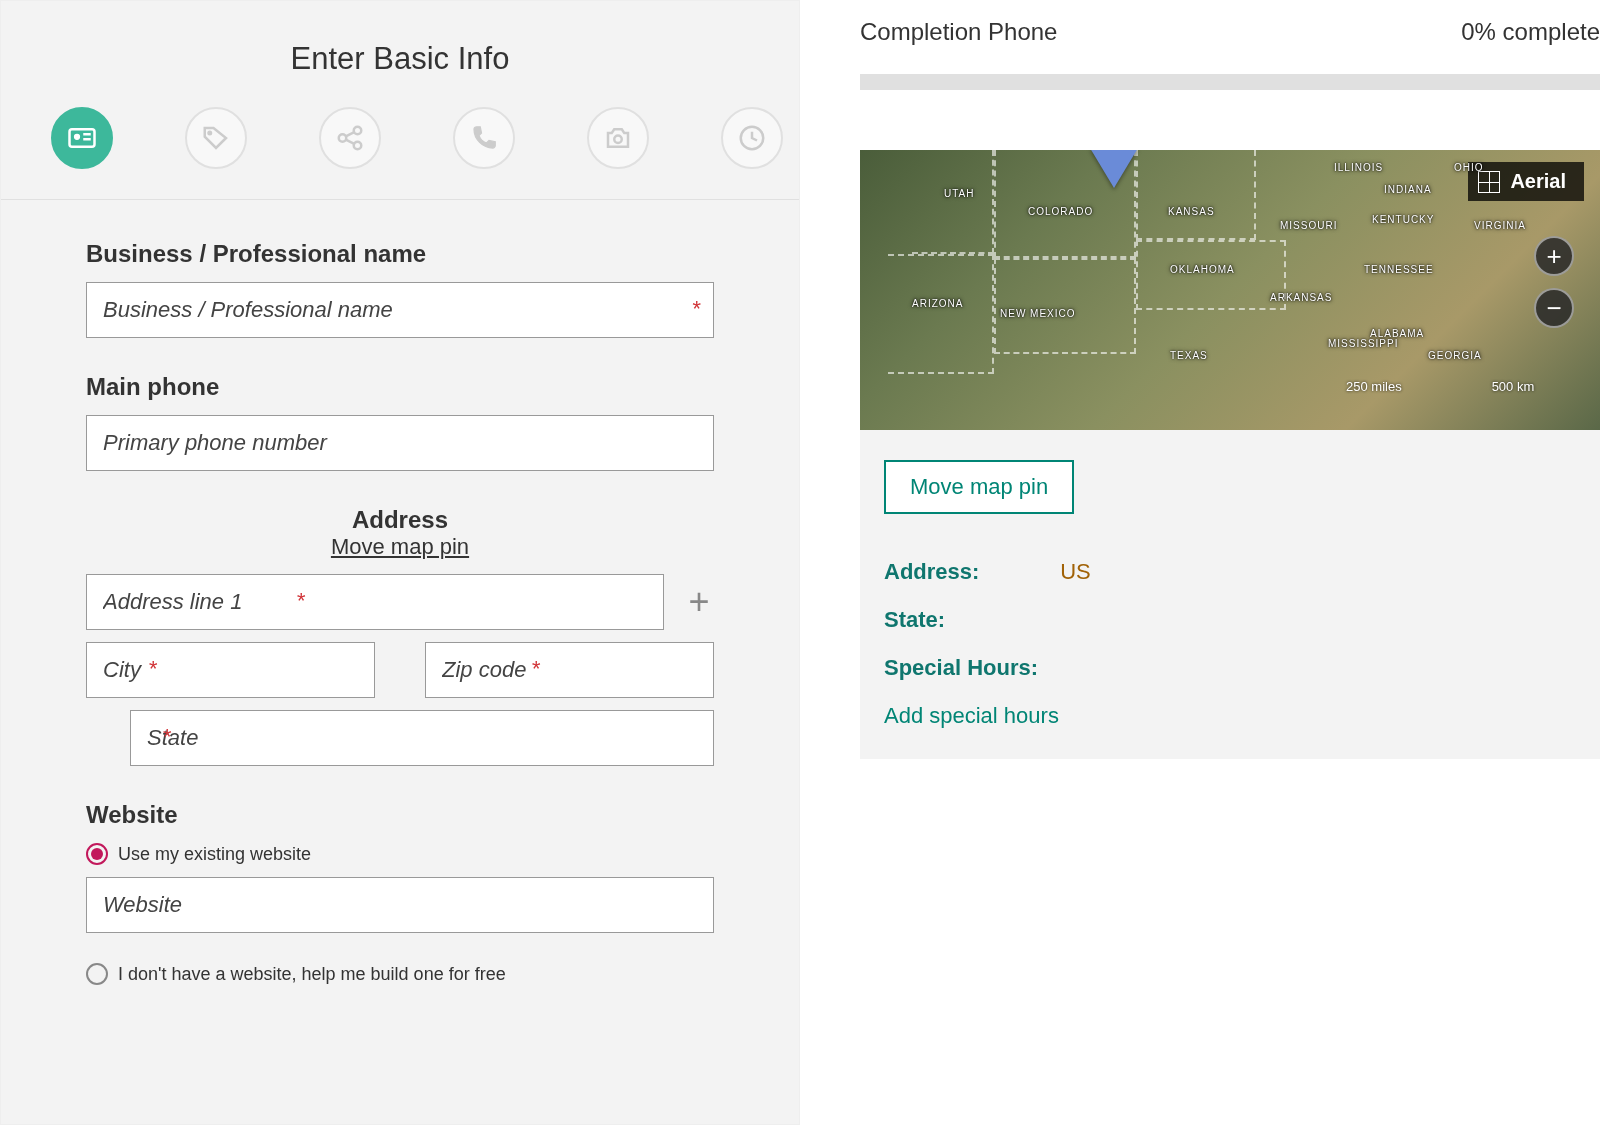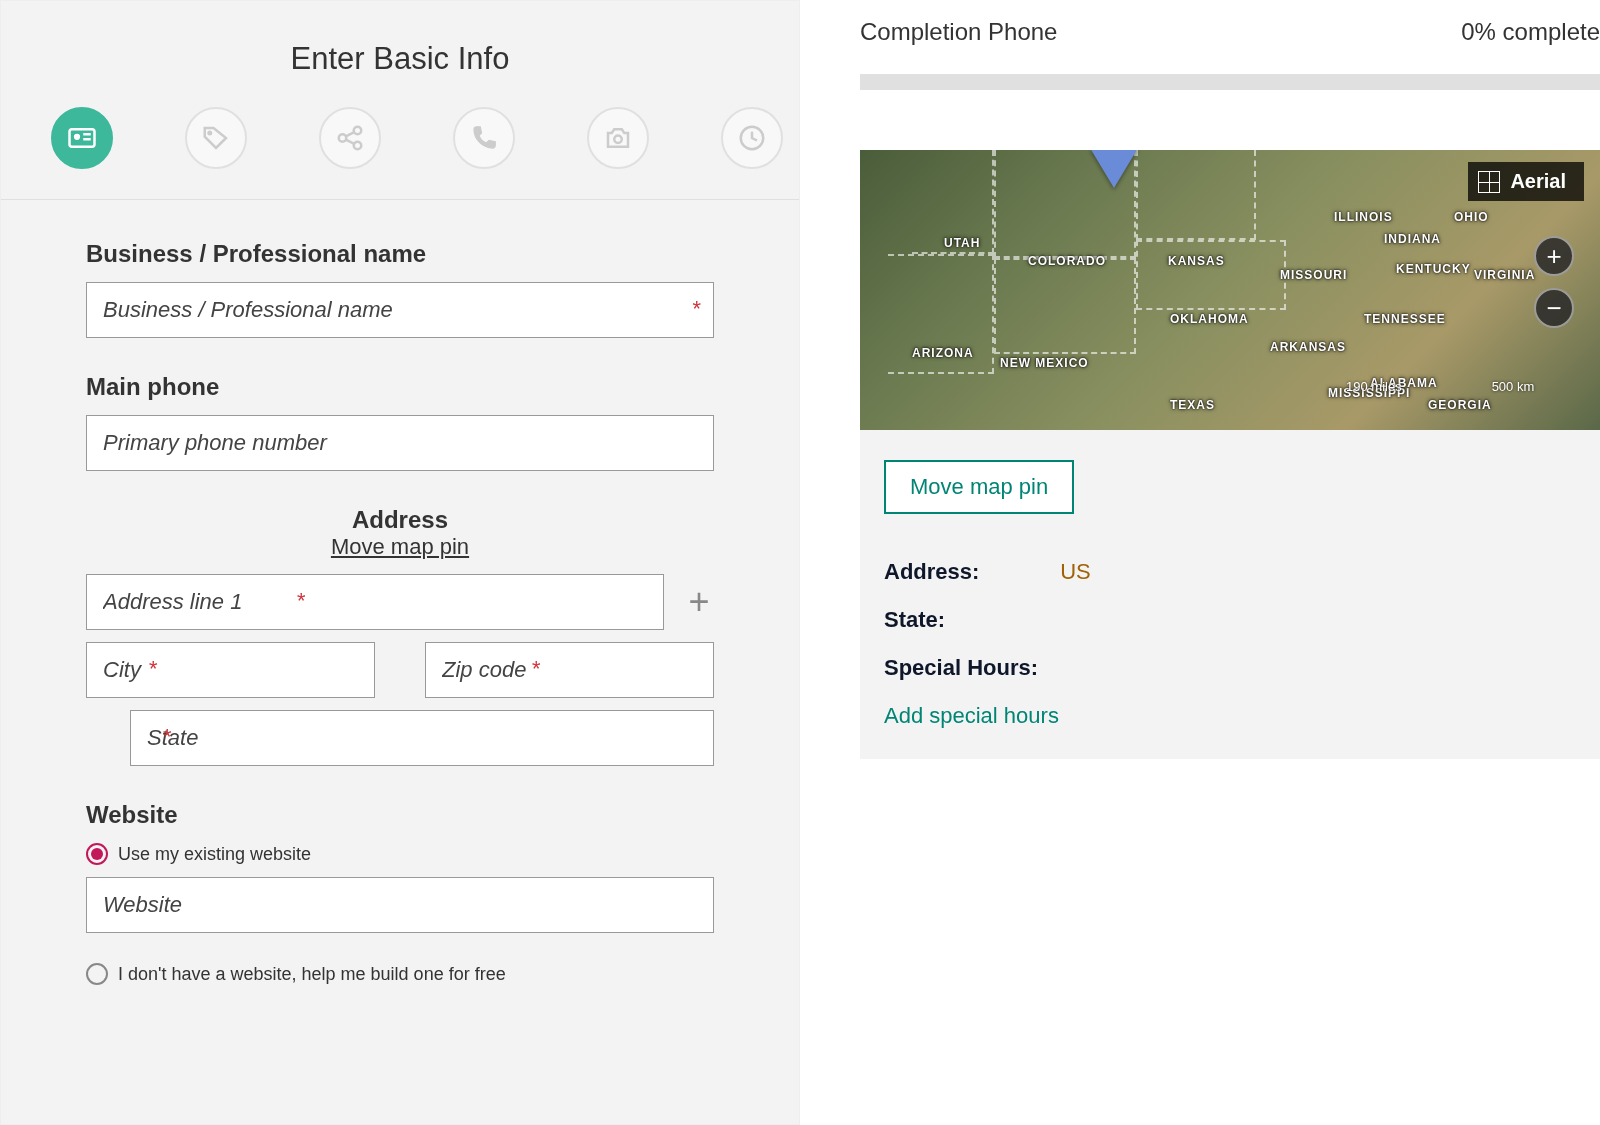--- a/index.html
+++ b/index.html
@@ -164,25 +164,24 @@
       position: relative;
       width: 100%;
       height: 280px;
       background: linear-gradient(135deg, #4a5d3a 0%, #6b7a50 25%, #8a9060 50%, #a89968 75%, #5a6848 100%);
       overflow: hidden;
       margin-bottom: 30px;
     }
     .map-label {
       position: absolute;
       color: #fff;
-      font-size: 12px;
-      font-weight: 700;
+      font-size: 10px;
+      font-weight: 400;
       text-shadow: 0 0 4px rgba(0,0,0,0.9), 0 0 2px rgba(0,0,0,1);
       letter-spacing: 1px;
-      margin-top: 48px;
     }
     .state-border {
       position: absolute;
       border: 2px dashed rgba(255,255,255,0.6);
     }
     .map-pin {
       position: absolute;
       top: -2px;
       left: 230px;
     }
@@ -278,21 +277,21 @@
       border: 2px solid #008575;
       background: #fff;
       color: #008575;
       font-size: 22px;
       padding: 12px 24px;
       cursor: pointer;
       font-family: inherit;
       margin-bottom: 45px;
     }
     .info-row { margin: 0 0 22px 24px; font-size: 22px; }
-    .info-label { font-weight: 700; color: #0f172a; display: inline-block; min-width: 170px; }
+    .info-label { font-weight: 700; color: #0f766e; display: inline-block; min-width: 170px; }
     .info-value { color: #a16207; }
     .add-special {
       margin-left: 24px;
       color: #008575;
       font-size: 22px;
       cursor: pointer;
     }
   </style>
 </head>
 <body>
@@ -437,30 +436,30 @@
           <span class="map-label" style="top: 56px; left: 308px;">KANSAS</span>
           <span class="map-label" style="top: 158px; left: 140px;">NEW MEXICO</span>
           <span class="map-label" style="top: 114px; left: 310px;">OKLAHOMA</span>
           <span class="map-label" style="top: 200px; left: 310px;">TEXAS</span>
           <span class="map-label" style="top: 148px; left: 52px;">ARIZONA</span>
           <span class="map-label" style="top: 70px; left: 420px;">MISSOURI</span>
           <span class="map-label" style="top: 142px; left: 410px;">ARKANSAS</span>
           <span class="map-label" style="top: 188px; left: 468px;">MISSISSIPPI</span>
           <span class="map-label" style="top: 178px; left: 510px;">ALABAMA</span>
           <span class="map-label" style="top: 114px; left: 504px;">TENNESSEE</span>
-          <span class="map-label" style="top: 64px; left: 536px;">KENTUCKY</span>
+          <span class="map-label" style="top: 64px; left: 512px;">KENTUCKY</span>
           <span class="map-label" style="top: 12px; left: 594px;">OHIO</span>
           <span class="map-label" style="top: 34px; left: 524px;">INDIANA</span>
           <span class="map-label" style="top: 12px; left: 474px;">ILLINOIS</span>
           <span class="map-label" style="top: 200px; left: 568px;">GEORGIA</span>
           <span class="map-label" style="top: 70px; left: 614px;">VIRGINIA</span>
         </div>
 
       <div class="map-scale">
-        <span>190 miles</span>
+        <span>250 miles</span>
         <span>500 km</span>
       </div>
 
     </div>
 
     <button class="move-pin-btn">Move map pin</button>
 
     <div class="info-row">
       <span class="info-label">Address:</span>
       <span class="info-value">US</span>

